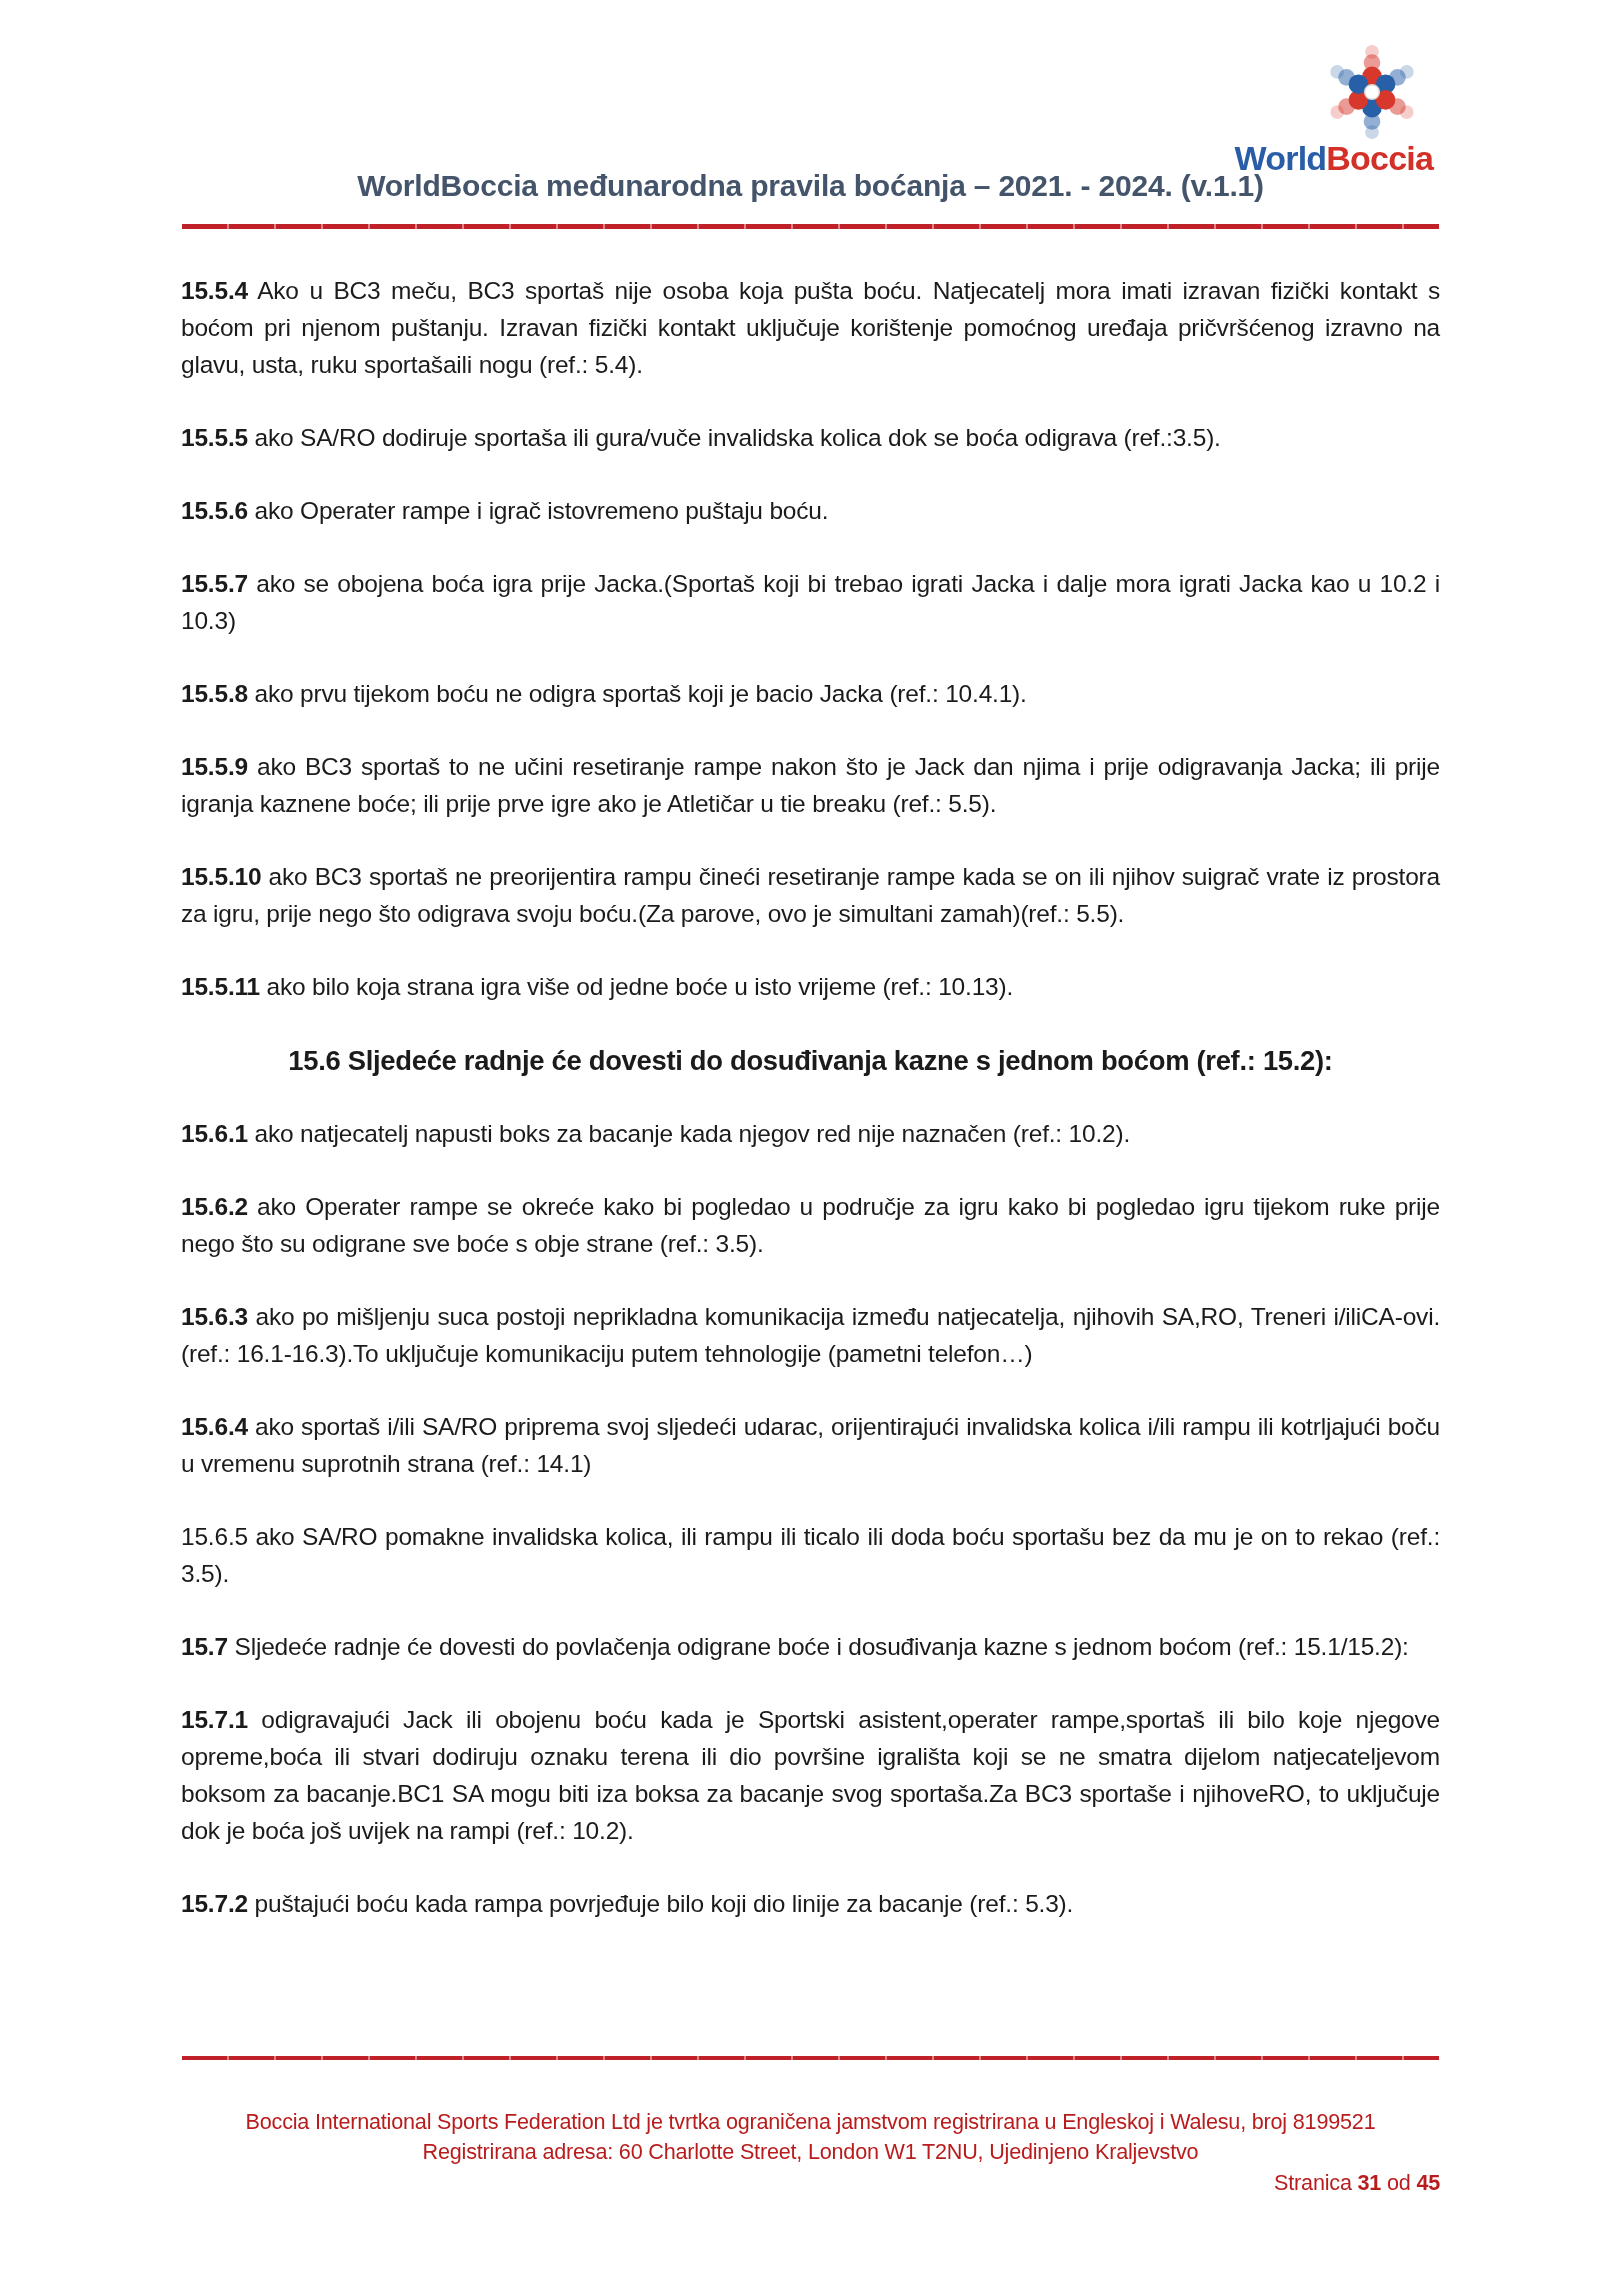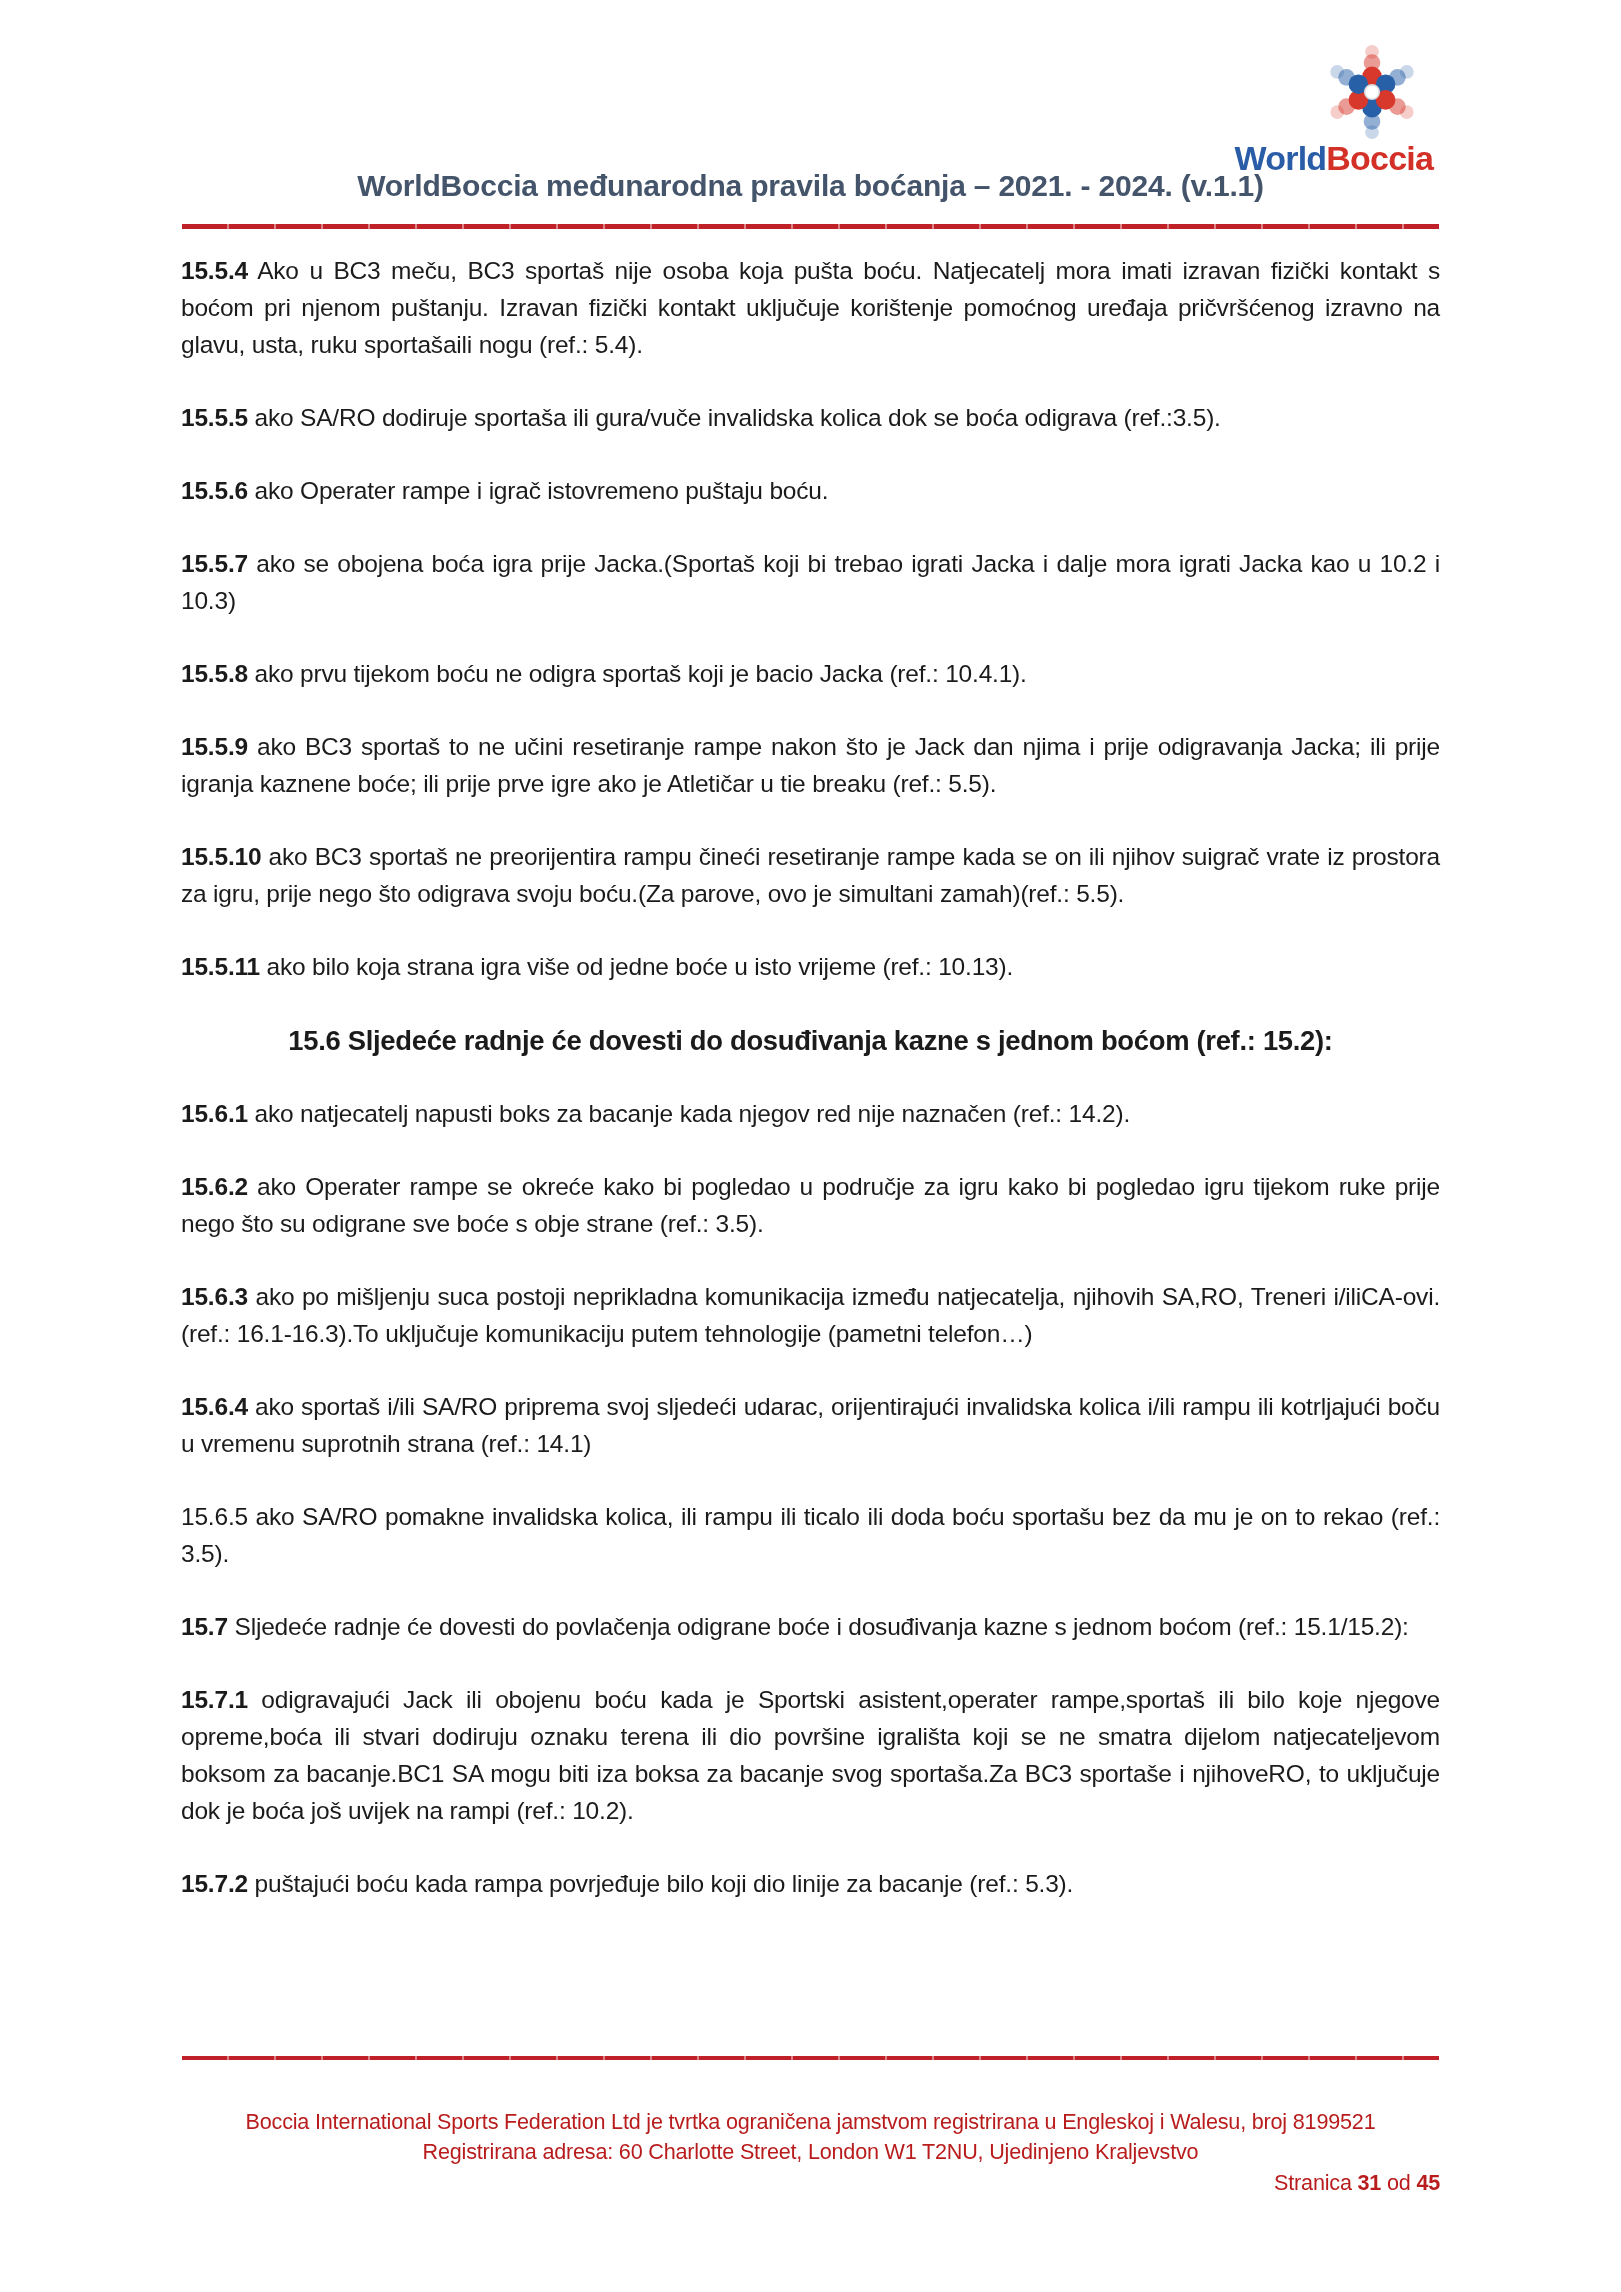--- a/index.html
+++ b/index.html
@@ -52,21 +52,21 @@
     background: repeating-linear-gradient(90deg,
       #c02128 0px, #c02128 45px,
       rgba(192,33,40,0.55) 45px, rgba(192,33,40,0.55) 47px);
   }
   .rule-top    { top: 224px; height: 4.9px; }
   .rule-bottom { top: 2056px; height: 3.9px; }
 
   
   .content {
     position: absolute;
-    top: 252px;
+    top: 272px;
     left: 181px;
     width: 1259px;
     font-size: 24.5px;
     line-height: 37px;
     letter-spacing: -0.2px;
   }
   .para { margin: 0 0 36px 0; text-align: justify; }
   .para .num { font-weight: bold; }
   .para .num-plain { font-weight: normal; }
   .section-heading {
@@ -147,21 +147,21 @@
     <p class="para"><span class="num">15.5.8</span><span> ako prvu tijekom boću ne odigra sportaš koji je bacio Jacka (ref.: 10.4.1).</span></p>
 
     <p class="para"><span class="num">15.5.9</span><span> ako BC3 sportaš to ne učini resetiranje rampe nakon što je Jack dan njima i prije odigravanja Jacka; ili prije igranja kaznene boće; ili prije prve igre ako je Atletičar u tie breaku (ref.: 5.5).</span></p>
 
     <p class="para"><span class="num">15.5.10</span><span> ako BC3 sportaš ne preorijentira rampu čineći resetiranje rampe kada se on ili njihov suigrač vrate iz prostora za igru, prije nego što odigrava svoju boću.(Za parove, ovo je simultani zamah)(ref.: 5.5).</span></p>
 
     <p class="para"><span class="num">15.5.11</span><span> ako bilo koja strana igra više od jedne boće u isto vrijeme (ref.: 10.13).</span></p>
 
     <p class="para section-heading"><span class="num">15.6</span><span> Sljedeće radnje će dovesti do dosuđivanja kazne s jednom boćom (ref.: 15.2):</span></p>
 
-    <p class="para"><span class="num">15.6.1</span><span> ako natjecatelj napusti boks za bacanje kada njegov red nije naznačen (ref.: 14.2).</span></p>
+    <p class="para"><span class="num">15.6.1</span><span> ako natjecatelj napusti boks za bacanje kada njegov red nije naznačen (ref.: 10.2).</span></p>
 
     <p class="para"><span class="num">15.6.2</span><span> ako Operater rampe se okreće kako bi pogledao u područje za igru kako bi pogledao igru tijekom ruke prije nego što su odigrane sve boće s obje strane (ref.: 3.5).</span></p>
 
     <p class="para"><span class="num">15.6.3</span><span> ako po mišljenju suca postoji neprikladna komunikacija između natjecatelja, njihovih SA,RO, Treneri i/iliCA-ovi.(ref.: 16.1-16.3).To uključuje komunikaciju putem tehnologije (pametni telefon…)</span></p>
 
     <p class="para"><span class="num">15.6.4</span><span> ako sportaš i/ili SA/RO priprema svoj sljedeći udarac, orijentirajući invalidska kolica i/ili rampu ili kotrljajući boču u vremenu suprotnih strana (ref.: 14.1)</span></p>
 
     <p class="para"><span class="num num-plain">15.6.5</span><span> ako SA/RO pomakne invalidska kolica, ili rampu ili ticalo ili doda boću sportašu bez da mu je on to rekao (ref.: 3.5).</span></p>
 
     <p class="para"><span class="num">15.7</span><span> Sljedeće radnje će dovesti do povlačenja odigrane boće i dosuđivanja kazne s jednom boćom (ref.: 15.1/15.2):</span></p>

